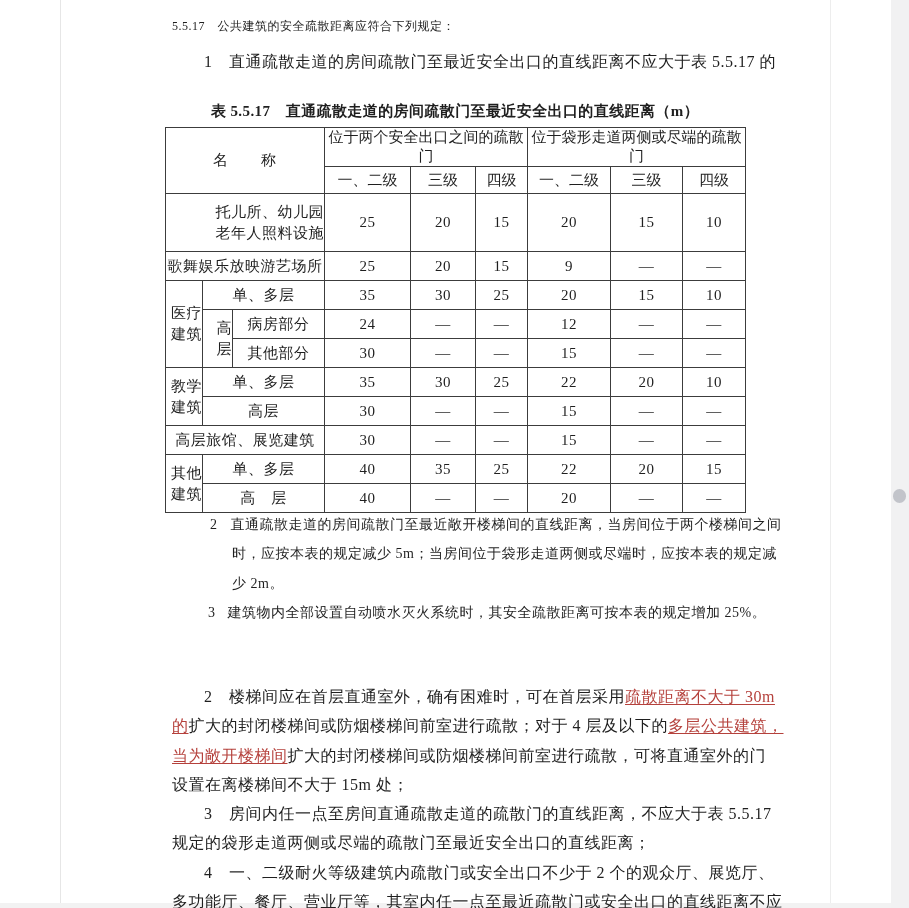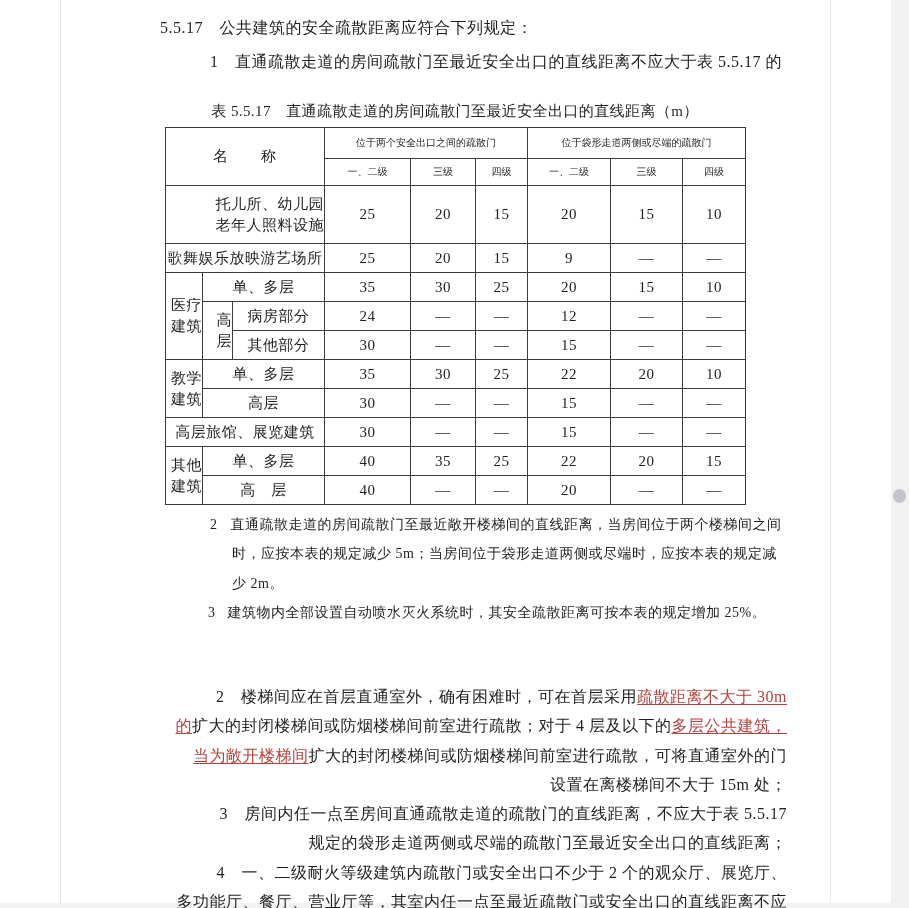--- a/index.html
+++ b/index.html
@@ -12,35 +12,35 @@
   .abs{position:absolute;}
 
   
   #left-edge{left:60px;top:0;width:1px;height:903px;background:#e6e6e6;}
   #right-edge{left:830px;top:0;width:1px;height:903px;background:#ededed;}
   #bottom-edge{left:0;top:903px;width:891px;height:5px;background:#f2f2f2;}
   #scroll-track{left:891px;top:0;width:18px;height:908px;background:#f1f1f2;}
   #scroll-thumb{left:893px;top:489px;width:13px;height:14px;border-radius:7px;background:#c2c4ca;}
 
   
-  #heading{left:160px;top:18px;font-size:16px;letter-spacing:0.5px;white-space:nowrap;}
+  #heading{left:172px;top:18px;font-size:12px;letter-spacing:0.5px;white-space:nowrap;}
   #para1{left:172px;top:47px;width:610px;font-size:16px;}
-  .bline{height:29.3px;line-height:29.3px;white-space:nowrap;letter-spacing:0.5px;text-align:right;}
+  .bline{height:29.3px;line-height:29.3px;white-space:nowrap;letter-spacing:0.5px;}
   .indent{text-indent:32px;}
 
-  #tbl-title{left:165px;top:102px;width:580px;text-align:center;font-size:15px;font-weight:normal;letter-spacing:0.4px;white-space:nowrap;}
+  #tbl-title{left:165px;top:102px;width:580px;text-align:center;font-size:15px;font-weight:bold;letter-spacing:0.4px;white-space:nowrap;}
 
   
   #tbl{left:165px;top:127px;}
   table{border-collapse:collapse;table-layout:fixed;width:580px;}
   td{border:1px solid #3c3c3c;text-align:center;vertical-align:middle;
      font-size:15px;padding:0;letter-spacing:0.5px;overflow:hidden;}
   tr{height:29px;}
   tr.rh1{height:31px;} tr.rh2{height:27px;} tr.rtall{height:58px;}
-  .grp{font-size:10px;letter-spacing:0;margin-top:17px;}
+  .grp{font-size:15px;letter-spacing:0;margin-top:17px;}
   .ml{white-space:pre-line;line-height:21px;text-align:right;}
   .namecell{letter-spacing:1px;}
 
   
   #notes{left:178px;top:510px;width:600px;font-size:14px;}
   .nline{height:29.4px;line-height:29.4px;white-space:nowrap;letter-spacing:0.5px;}
   .zhu{margin-right:7px;}
   .nnum1{margin-right:13px;}
   .nnum2{margin-left:32px;margin-right:13px;}
   .nnum3{margin-left:30px;margin-right:12px;}

